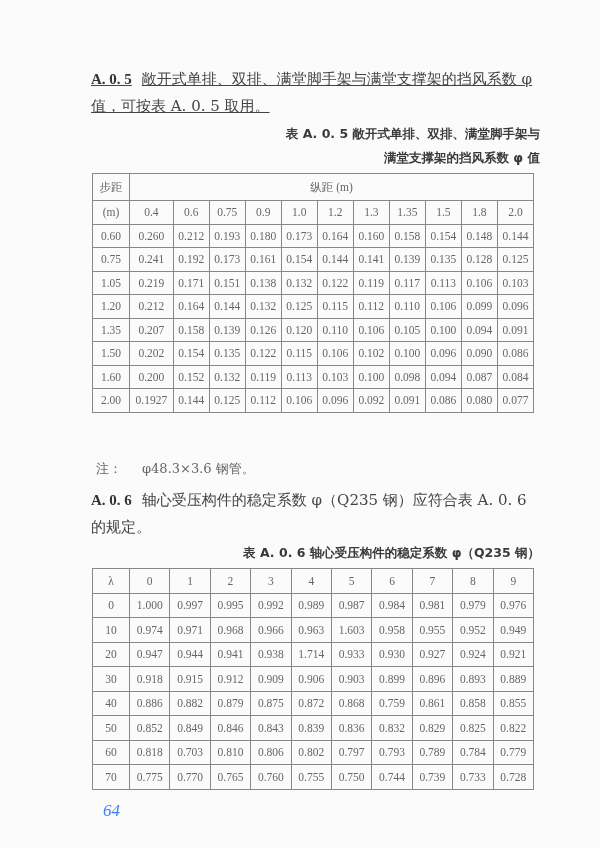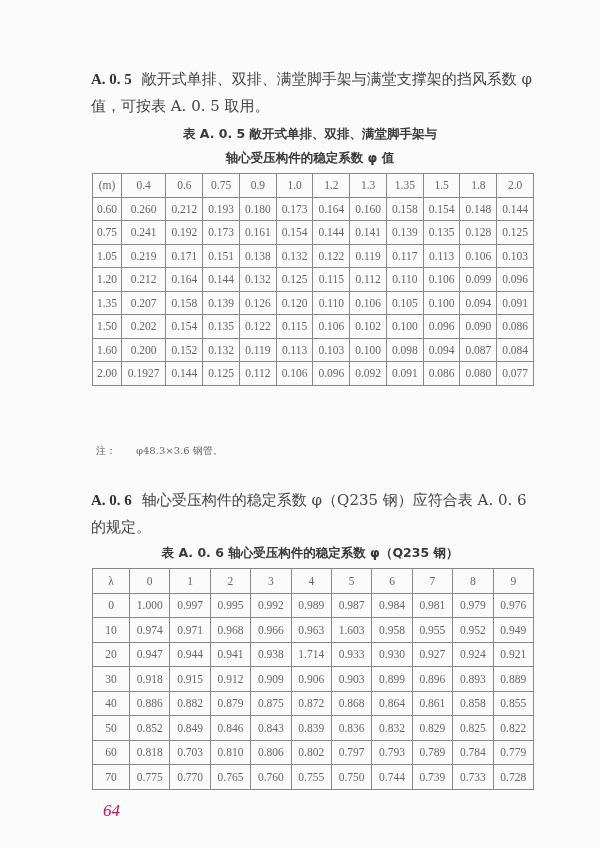--- a/index.html
+++ b/index.html
@@ -5,48 +5,52 @@
   html, body { margin:0; padding:0; }
   body {
     width:600px; height:848px; background:#fbfbfb; position:relative; overflow:hidden;
     font-family:"DejaVu Serif", "Liberation Serif", serif; color:#555;
   }
   .para {
     position:absolute; left:91px; width:450px; font-size:15px; line-height:27px; color:#444;
   }
   .para .num { font-weight:bold; color:#333; margin-right:10px; font-family:"Liberation Serif", serif; }
   .caption {
-    position:absolute; left:80px; width:460px; text-align:center; font-size:12.5px; font-weight:bold;
+    position:absolute; left:80px; width:460px; text-align:right; font-size:12.5px; font-weight:bold;
     color:#3a3a3a; font-family:"DejaVu Sans", sans-serif; line-height:20px;
   }
   table { position:absolute; border-collapse:collapse; font-family:"Liberation Serif", serif; color:#666; }
   td, th { border:1px solid #888; text-align:center; font-weight:normal; padding:0; white-space:nowrap; }
   #t1 { left:92px; top:173px; width:442px; font-size:11.5px; border:1.5px solid #666; }
   #t1 td, #t1 th { height:22.5px; }
   #t1 .hdr { height:26px; }
   #t2 { left:92px; top:568px; width:442px; font-size:11.5px; border:1.5px solid #666; }
   #t2 td, #t2 th { height:23.5px; }
-  .note { position:absolute; left:96px; top:444px; font-size:10px; color:#666; }
+  .note { position:absolute; left:96px; top:460px; font-size:13px; color:#666; }
   .note span { margin-right:20px; }
-  .pageno { position:absolute; left:103px; top:801px; font-size:17px; font-style:italic; color:#be185d; font-family:"Liberation Serif", serif; }
+  .pageno { position:absolute; left:103px; top:801px; font-size:17px; font-style:italic; color:#3b82f6; font-family:"Liberation Serif", serif; }
 </style>
 </head>
 <body>
 
-<div class="para" style="top:66px;">
+<div class="para" style="top:66px;text-decoration:underline;">
   <span class="num">A. 0. 5</span><span>敞开式单排、双排、满堂脚手架与满堂支撑架的挡风系数 φ 值，可按表 A. 0. 5 取用。</span>
 </div>
 
 <div class="caption" style="top:124px;">
   <div>表 A. 0. 5   敞开式单排、双排、满堂脚手架与</div>
-  <div style="margin-top:4px;">轴心受压构件的稳定系数 φ 值</div>
+  <div style="margin-top:4px;">满堂支撑架的挡风系数 φ 值</div>
 </div>
 
 <table id="t1">
   <thead>
+    <tr>
+      <th class="hdr" rowspan="1" style="width:36px;">步距</th>
+      <th class="hdr" colspan="11">纵距 (m)</th>
+    </tr>
     <tr id="t1-cols">
       <th>(m)</th>
     <th>0.4</th>
         <th>0.6</th>
         <th>0.75</th>
         <th>0.9</th>
         <th>1.0</th>
         <th>1.2</th>
         <th>1.3</th>
         <th>1.35</th>
@@ -251,21 +255,21 @@
         <td>0.889</td>
       </tr>
       <tr>
         <td>40</td>
         <td>0.886</td>
         <td>0.882</td>
         <td>0.879</td>
         <td>0.875</td>
         <td>0.872</td>
         <td>0.868</td>
-        <td>0.864</td>
+        <td>0.759</td>
         <td>0.861</td>
         <td>0.858</td>
         <td>0.855</td>
       </tr>
       <tr>
         <td>50</td>
         <td>0.852</td>
         <td>0.849</td>
         <td>0.846</td>
         <td>0.843</td>

